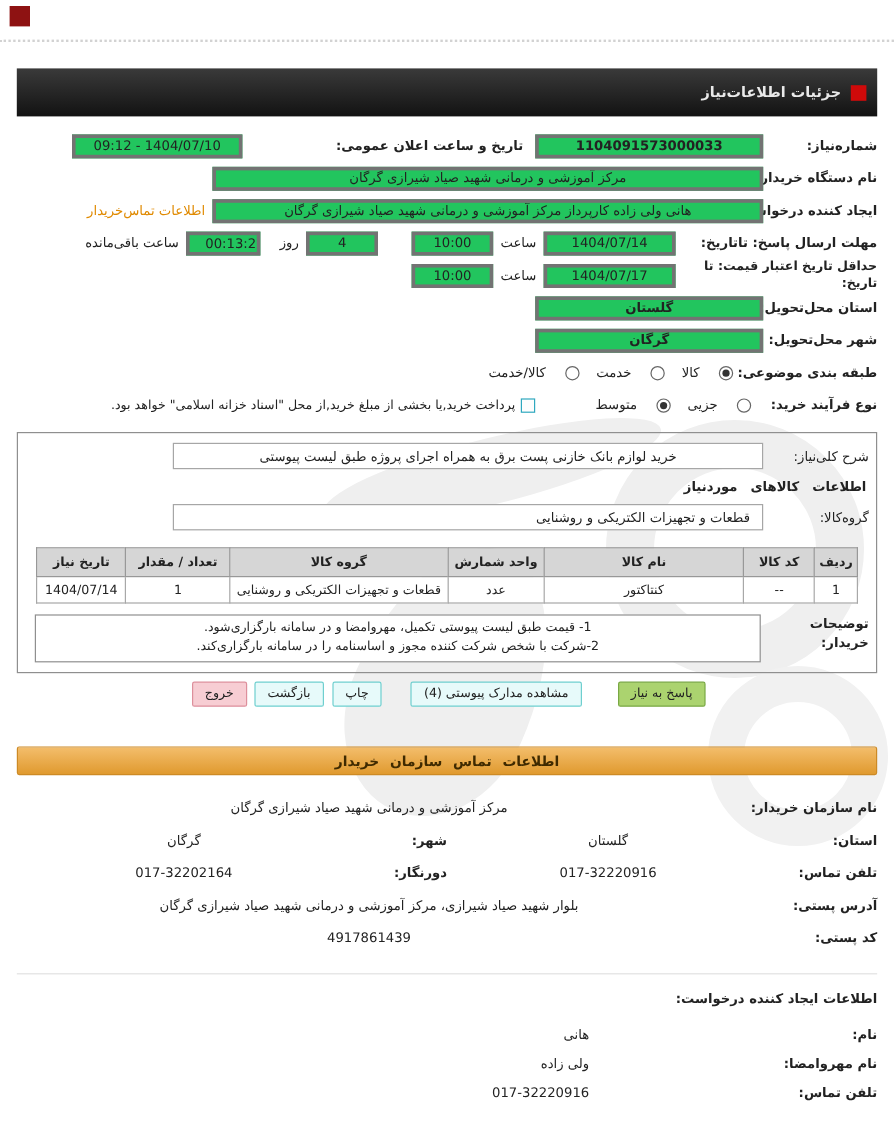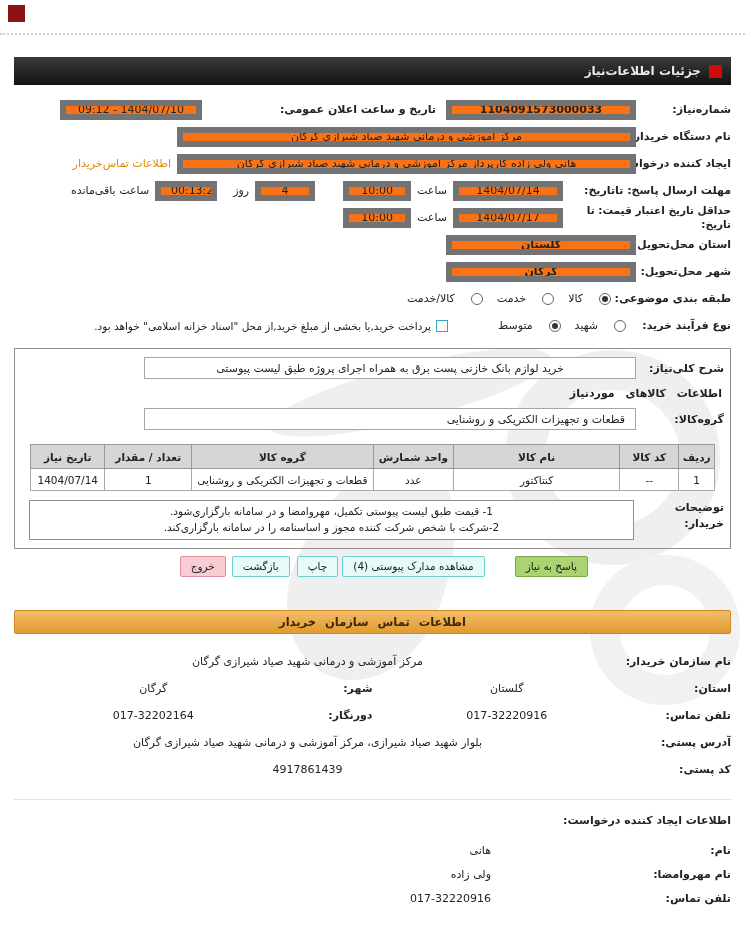--- a/index.html
+++ b/index.html
@@ -13,65 +13,65 @@
   .top-dotted{position:absolute; top:33px; left:0; right:0; border-top:2px dotted #d2d2d2;}
   
   .watermark{position:absolute; top:320px; left:255px; width:480px; height:400px; z-index:0;}
   .wm{position:absolute; background:#efefef;}
   .wm-ring1{right:15px; top:30px; width:215px; height:215px; background:transparent; border:40px solid #efefef; border-radius:50%;}
   .wm-blob{left:45px; top:130px; width:150px; height:235px; border-radius:50%/60% 60% 40% 40%; transform:rotate(24deg);}
   .wm-ring2{right:-5px; top:235px; width:150px; height:150px; background:transparent; border:30px solid #f1f1f1; border-radius:50%;}
   .wm-swash{left:10px; top:45px; width:290px; height:55px; border-radius:50%; transform:rotate(-14deg);}
   .content{position:relative; z-index:1;}
   
-  .titlebar{margin:57px 14px 0; height:28px; background:linear-gradient(180deg,#3a3a3a,var(--titlebar-bg,#121212));
+  .titlebar{margin:57px 14px 0; height:40px; background:linear-gradient(180deg,#3a3a3a,var(--titlebar-bg,#121212));
     display:flex; align-items:center; gap:8px; padding:0 9px;}
   .red-chip{width:13px; height:13px; background:var(--red,#cf0a0a); flex-shrink:0;}
   .tb-title{color:#e9e9e9; font-weight:bold; font-size:12px;}
   
   .form{margin:14px 14px 0;}
   .frow{display:flex; align-items:center; height:21px; margin-bottom:6px;}
   .lbl{font-weight:bold; white-space:nowrap; flex-shrink:0;}
   .lw95{width:95px;} .lw110{width:110px;} .lw168{width:168px;}
   .lbl.wrap{white-space:normal; line-height:1.25; font-size:10.5px;}
   .ibox{display:inline-flex; align-items:center; justify-content:center; height:20px;
-    border:6px solid #737373; background:#f97316; flex-shrink:0; overflow:hidden; white-space:nowrap;}
+    border:3px solid #737373; background:#22c55e; flex-shrink:0; overflow:hidden; white-space:nowrap;}
   .w190{width:190px;font-weight:bold;} .w459{width:459px;} .w142{width:142px;} .w110{width:110px;}
   .w68{width:68px;} .w60{width:60px;} .w62{width:62px;padding-left:19px;}
   .mini{margin:0 6px; white-space:nowrap;}
   .gap28{margin-right:28px;} .gap78{margin-right:78px;} .gap10{margin-right:10px;}
   .link{color:var(--link-orange,#e08a00); margin-right:6px; cursor:pointer; white-space:nowrap;}
   .opt{display:flex; align-items:center; margin-left:4px; margin-right:10px; gap:16px;}
   .radio{width:12px; height:12px; border:1px solid #666; border-radius:50%; background:#fff; display:inline-block; position:relative; flex-shrink:0;}
   .radio.checked::after{content:""; position:absolute; inset:2px; border-radius:50%; background:#333;}
   .cbwrap{display:flex; align-items:center; margin-right:46px;}
   .cb{width:12px; height:12px; border:1px solid #2fa8bf; background:#fdfdfd; display:inline-block; margin-left:5px; flex-shrink:0;}
   .cbtext{font-size:10.5px; white-space:nowrap;}
   
   .dbox{border:1px solid #8f8f8f; margin:12px 14px 0; padding:8px 6px;}
   .drow{display:flex; align-items:center; margin-bottom:8px;}
-  .dlbl{font-weight:bold; width:88px; flex-shrink:0;}
+  .dlbl{font-weight:normal; width:88px; flex-shrink:0;}
   .dinput{width:492px; height:22px; border:1px solid #a6a6a6; background:#fff; display:flex; align-items:center; justify-content:center; overflow:hidden; white-space:nowrap;}
   .dinput.alright{justify-content:flex-start; padding-right:10px;}
   .items-header{font-weight:bold; word-spacing:7px; margin:2px 2px 8px;}
   table.goods{width:685px; margin:14px auto 0; border-collapse:collapse; font-size:10.5px;}
   table.goods th{background:#d6d6d6; border:1px solid #989898; height:24px; font-weight:bold; padding:0 2px;}
   table.goods td{border:1px solid #a8a8a8; height:22px; text-align:center; background:#fff; padding:0 2px;}
   .nrow{display:flex; margin-top:9px; align-items:flex-start;}
   .nlbl{width:88px; font-weight:bold; flex-shrink:0; line-height:1.45;}
   .nbox{flex:1; border:1px solid #8f8f8f; margin-left:8px; margin-right:2px; padding:3px 6px;
     text-align:center; font-size:10.5px; line-height:1.5; background:#fff;}
   
   .btnrow{display:flex; align-items:center; margin:7px 14px 0; padding-right:143px;}
   .btn{height:21px; display:inline-flex; align-items:center; justify-content:center; padding:0 10px;
     border-radius:2px; font-size:10.5px; cursor:pointer; white-space:nowrap; color:#222;}
   .btn-green{background:var(--btn-green-bg,#abd36f); border:1px solid var(--btn-green-border,#79a844);}
   .btn-teal{background:var(--btn-teal-bg,#e7fafa); border:1px solid var(--btn-teal-border,#6fcfcf);}
   .btn-pink{background:var(--btn-pink-bg,#f7cdd3); border:1px solid var(--btn-pink-border,#dd8f9c);}
-  .g30{margin-right:30px;} .g8{margin-right:4px;} .g7{margin-right:7px;} .g6{margin-right:6px;}
+  .g30{margin-right:30px;} .g8{margin-right:24px;} .g7{margin-right:7px;} .g6{margin-right:6px;}
   
   .obar{margin:33px 14px 0; height:24px; background:linear-gradient(180deg,#f3bd6b,var(--orange-bar,#e09a2f));
     border:1px solid #cd8a25; border-radius:2px; display:flex; align-items:center; justify-content:center;
     font-weight:bold; color:#3f2a00; word-spacing:5px; font-size:11.5px;}
   
   .contact{margin:20px 14px 0;}
   .crow{display:flex; align-items:center; height:15px; margin-bottom:12px;}
   .clbl{font-weight:bold; width:130px; flex-shrink:0;}
   .clbl.w90{width:90px;} .clbl.w80{width:80px;}
   .cval{flex:1; text-align:center;}
@@ -165,21 +165,21 @@
         <span class="opt">
           <span class="radio"></span>
           <span>کالا/خدمت</span>
         </span>
       </div>
 
       <div class="frow">
         <span class="lbl lw95">نوع فرآیند خرید:</span>
         <span class="opt">
           <span class="radio"></span>
-          <span>شهید</span>
+          <span>جزیی</span>
         </span>
         <span class="opt">
           <span class="radio checked"></span>
           <span>متوسط</span>
         </span>
         <span class="cbwrap">
           <span class="cb"></span>
           <span class="cbtext">پرداخت خرید,یا بخشی از مبلغ خرید,از محل "اسناد خزانه اسلامی" خواهد بود.</span>
         </span>
       </div>

